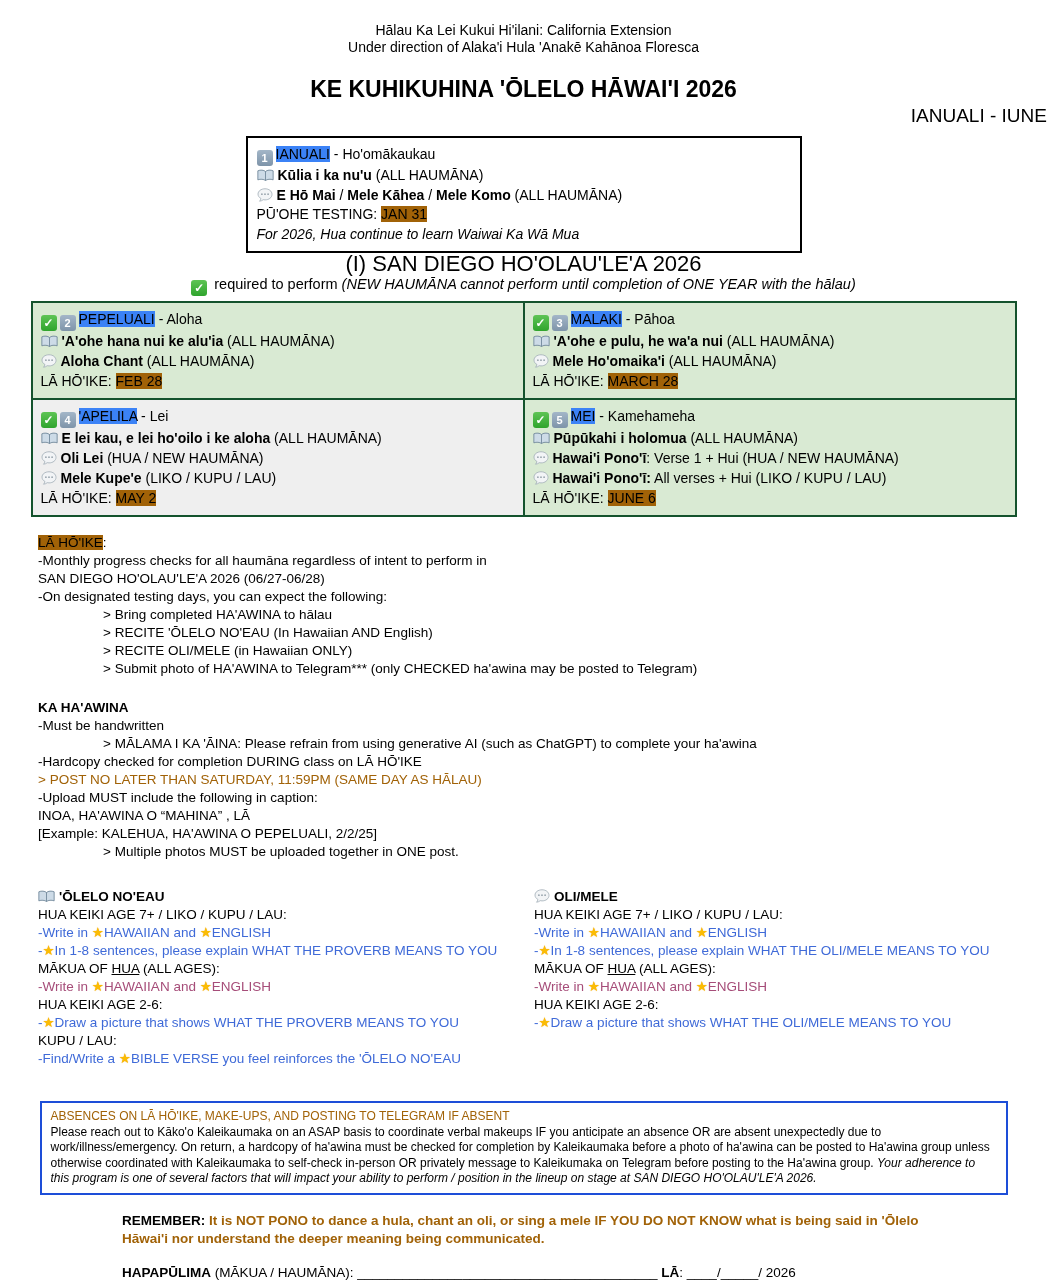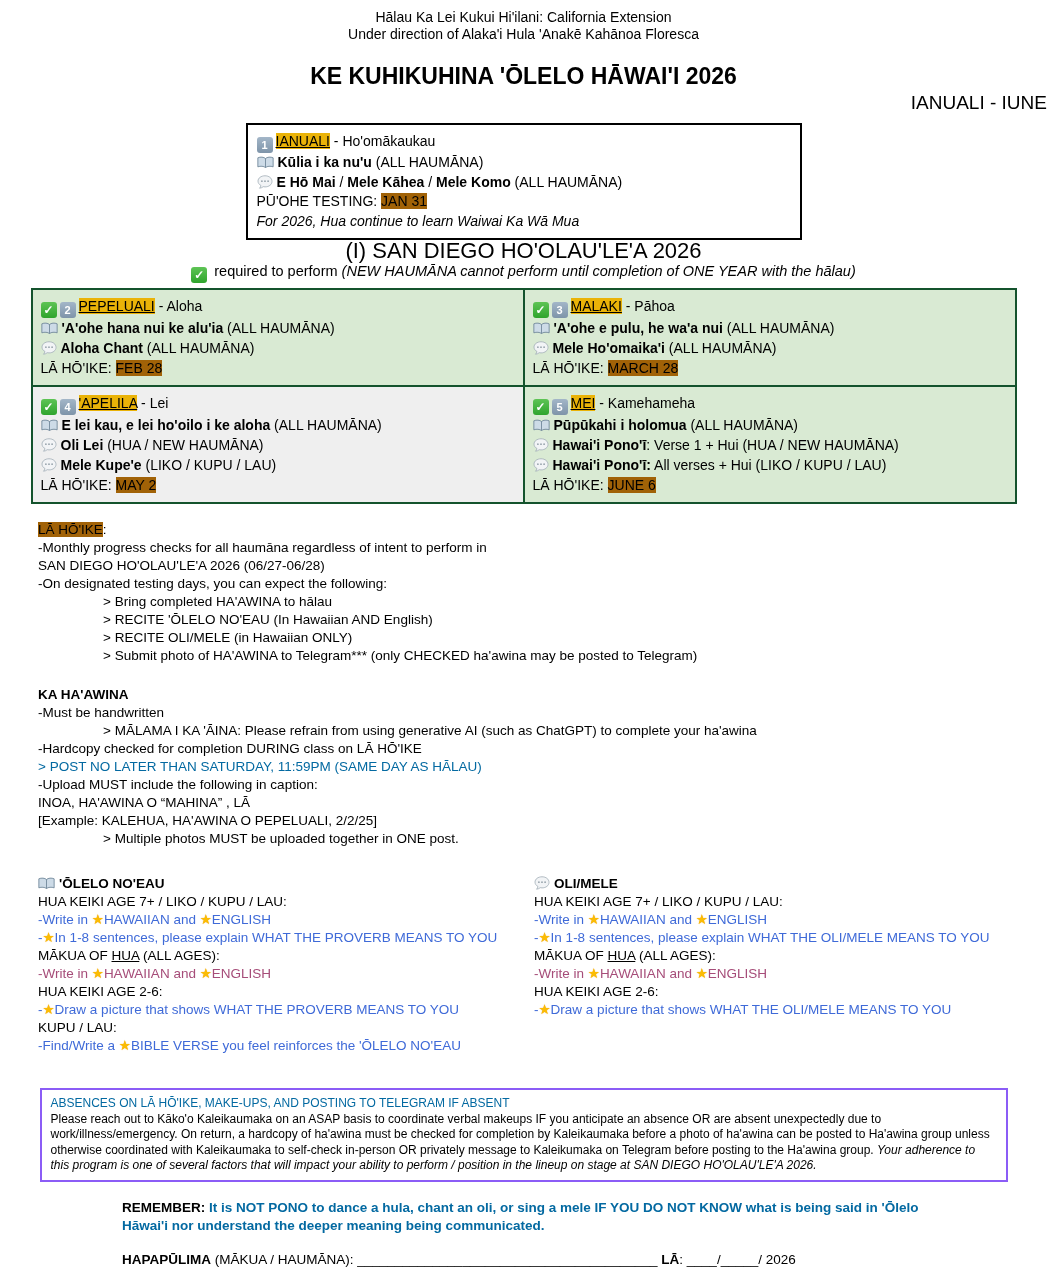--- a/index.html
+++ b/index.html
@@ -1,57 +1,57 @@
 <!DOCTYPE html>
 <html><head>
 <meta charset="utf-8">
 <style>
   html,body{margin:0;padding:0;}
   body{
     width:1047px;height:1280px;background:#ffffff;color:#000;
     font-family:"Liberation Sans", sans-serif;font-size:13.5px;
     -webkit-font-smoothing:antialiased;overflow:hidden;
   }
-  .page{position:relative;width:1047px;height:911px;padding-top:9px;box-sizing:border-box;}
+  .page{position:relative;width:1047px;height:911px;padding-top:22px;box-sizing:border-box;}
   .center{text-align:center;}
   .hdr-small{font-size:14px;line-height:16.5px;}
   .title{font-size:23px;font-weight:bold;line-height:28px;margin-top:20px;}
   .subtitle{font-size:19px;line-height:22px;margin-top:2px;text-align:right;}
   .jan-box{
     width:534px;margin:9px auto 0;border:2px solid #000;
     padding:7px 9px;text-align:left;font-size:14px;line-height:19.5px;
   }
   .event-heading{font-size:22px;line-height:21px;}
   .event-req{font-size:14.5px;line-height:19px;margin-top:1px;}
   .month-table{width:986px;margin:5px auto 0;border-collapse:collapse;}
   .month-table td{
     width:50%;border:2px solid #14532d;vertical-align:top;
     padding:6px 8px 7px 8px;font-size:14px;line-height:20px;
   }
   .cell-green{background:#d9ead3;}
   .cell-gray{background:#efefef;}
   .line{white-space:nowrap;}
-  .hl-y{background:#eab308;text-decoration:underline;}
+  .hl-y{background:#3b82f6;}
   .hl-c{background:#a16207;}
   .italic{font-style:italic;}
   .blue{color:#3f6ad8;}
   .maroon{color:#a64d79;}
-  .red{color:#0369a1;}
+  .red{color:#a16207;}
   .ul{text-decoration:underline;}
   .sec{margin-left:38px;margin-right:20px;line-height:18px;}
   .sec .indent{padding-left:65px;}
   .la-hoike{margin-top:17px;}
   .ka-haawina{margin-top:21px;}
   .sec-heading-b{font-weight:bold;}
   .cols{display:flex;margin-left:38px;margin-top:27px;line-height:18px;}
   .col-left{width:496px;}
   .col-right{width:480px;}
   .col-title{font-weight:bold;}
   .abs-box{
-    width:946px;margin:33px auto 0;border:2px solid #8b5cf6;
+    width:946px;margin:33px auto 0;border:2px solid #1d4ed8;
     padding:6px 9px;font-size:12px;line-height:15.6px;
   }
   .remember{margin:17px 100px 0 122px;font-weight:bold;line-height:18.5px;}
   .signature{margin:15px 0 0 122px;line-height:18px;}
   
   .keycap,.check{
     display:inline-block;width:16px;height:16px;border-radius:3px;
     color:#fff;text-align:center;line-height:16px;font-weight:bold;
     vertical-align:-3px;
   }

